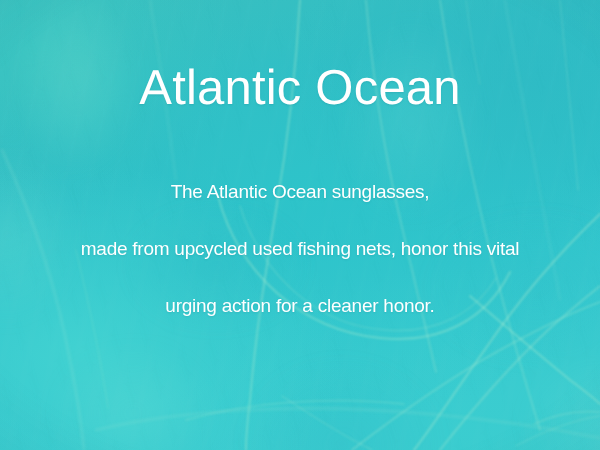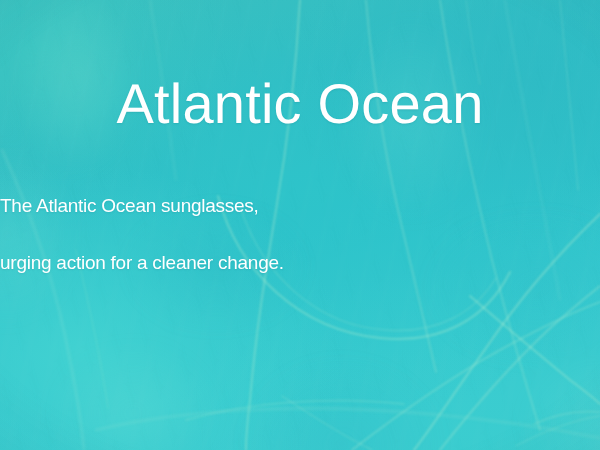--- a/index.html
+++ b/index.html
@@ -88,43 +88,43 @@
   
   .content {
     position: absolute;
     inset: 0;
     display: flex;
     flex-direction: column;
     align-items: center;
   }
 
   .title {
-    margin: 16px;
+    margin: 4px;
     position: absolute;
     top: 58px;
     left: 0;
     right: 0;
     text-align: center;
     color: #ffffff;
     font-family: "Liberation Sans", sans-serif;
-    font-size: 56px;
+    font-size: 49px;
     font-weight: 300;
     letter-spacing: 0.2px;
     line-height: 1.08;
     text-rendering: geometricPrecision;
     text-shadow: 0 1px 2px rgba(22,110,122,0.18);
     white-space: nowrap;
   }
 
   .body-block {
     position: absolute;
-    top: 177px;
+    top: 163px;
     left: 0;
     right: 0;
-    text-align: left;
+    text-align: center;
   }
 
   .body-line {
     color: #ffffff;
     font-family: "Liberation Sans", sans-serif;
     font-size: 19px;
     font-weight: 400;
     letter-spacing: -0.25px;
     line-height: 57px;
     white-space: nowrap;
@@ -182,17 +182,18 @@
   </svg>
 
   <div class="bg-vignette"></div>
 
   <div class="content">
 
     <h1 class="title">Atlantic Ocean</h1>
 
     <div class="body-block">
       <div class="body-line">The Atlantic Ocean sunglasses,</div>
-      <div class="body-line">urging action for a cleaner change.</div>
+      <div class="body-line">made from upcycled used fishing nets, honor this vital</div>
+      <div class="body-line">urging action for a cleaner honor.</div>
     </div>
 
   </div>
 </div>
 
 </body></html>

